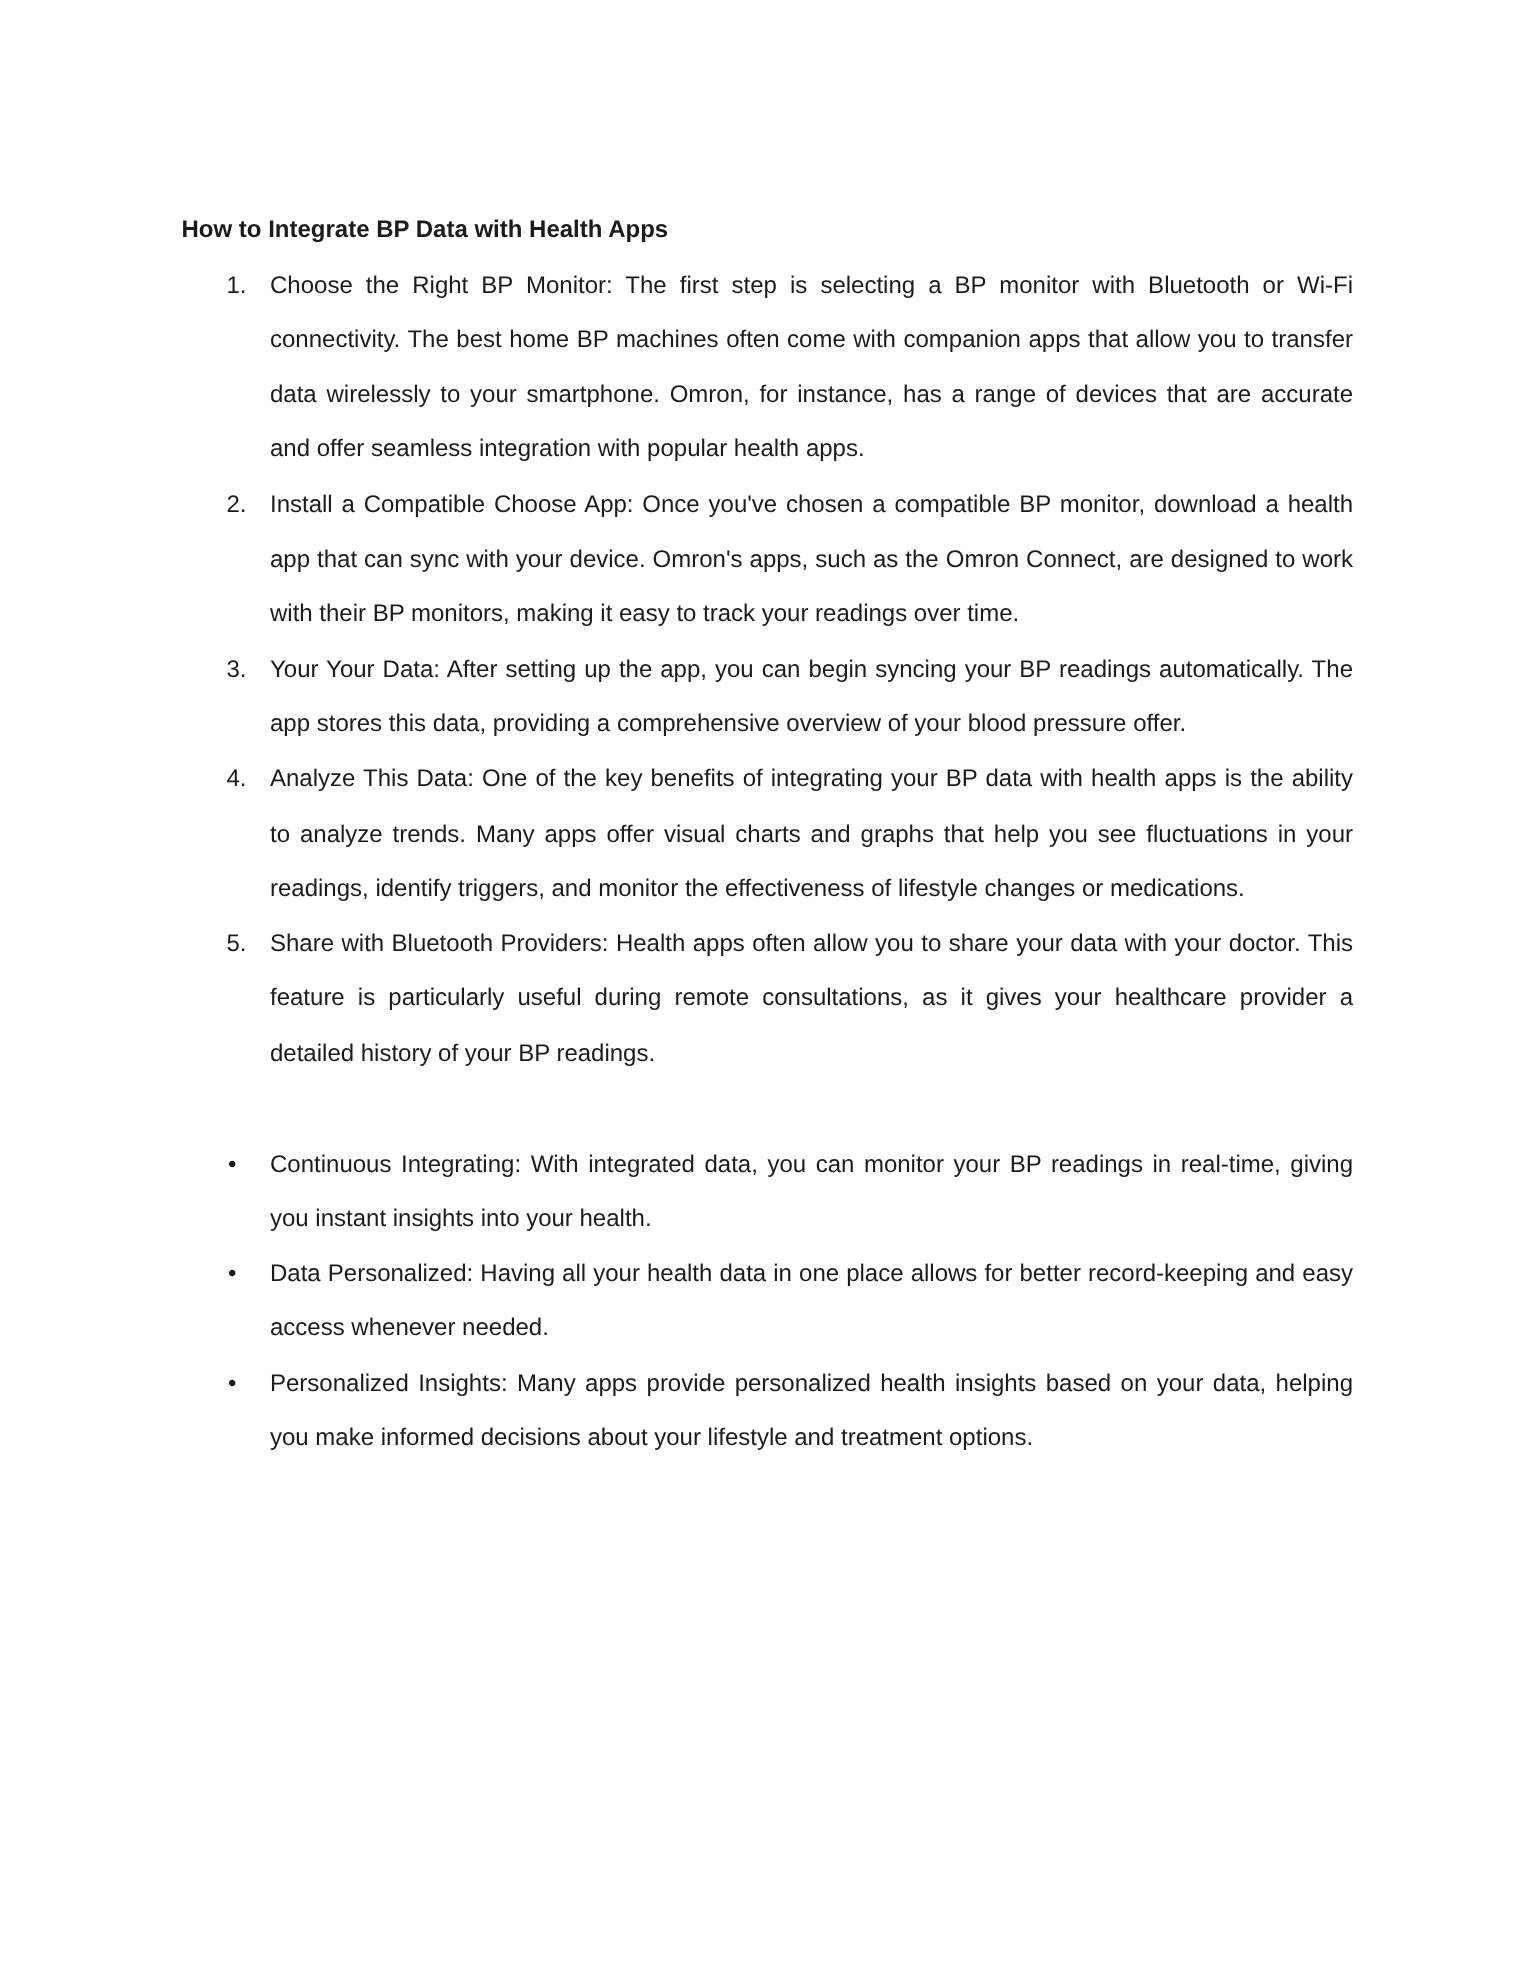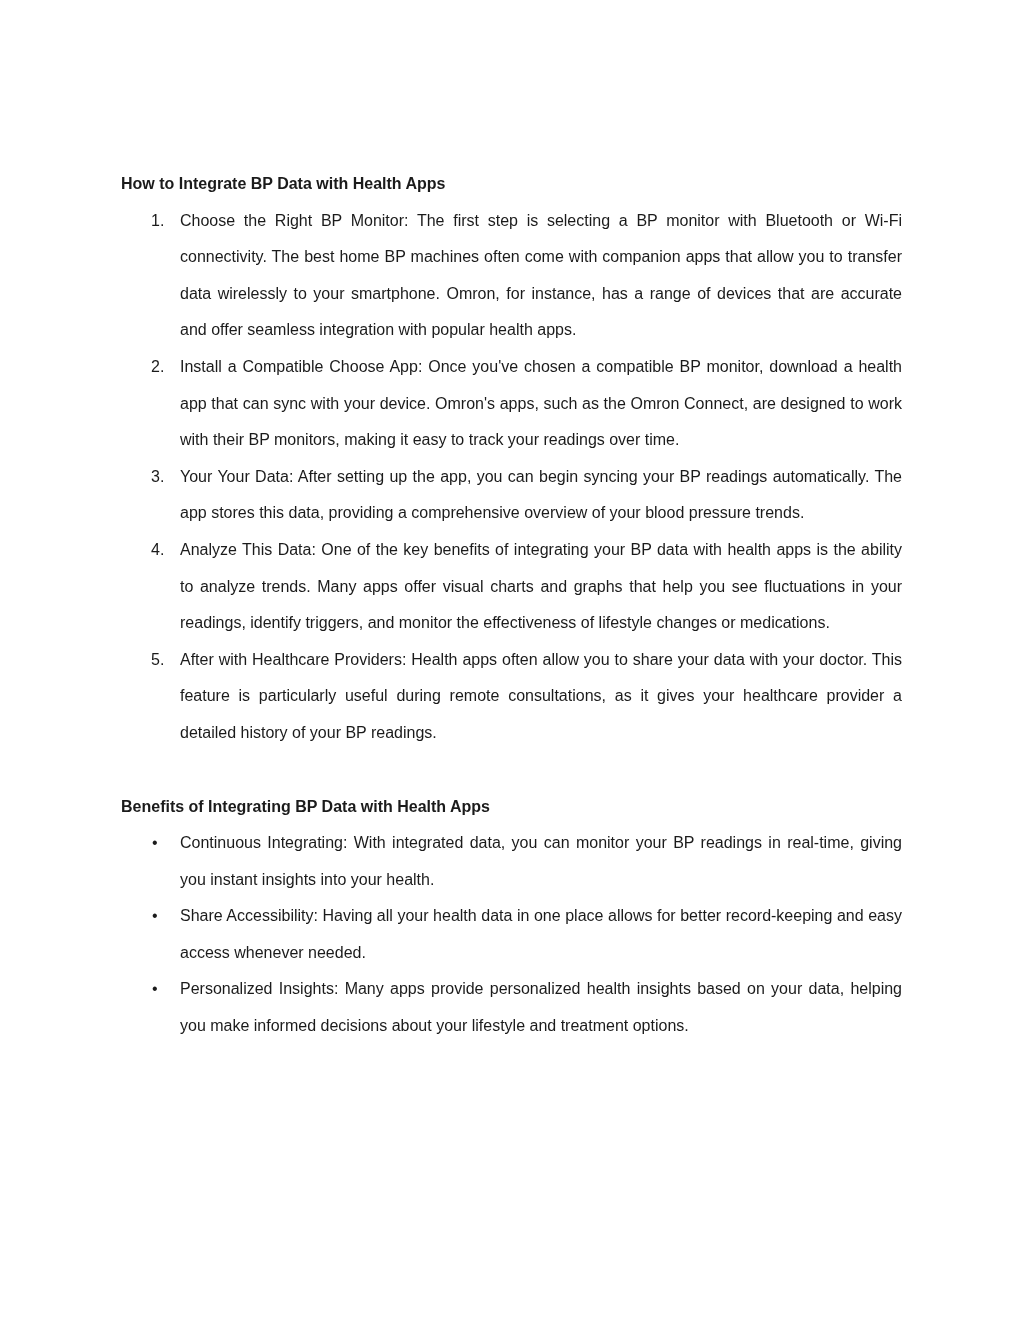--- a/index.html
+++ b/index.html
@@ -8,21 +8,21 @@
   body {
     width: 1024px; height: 1325px;
     background: var(--page-bg);
     font-family: "Liberation Sans", sans-serif;
     color: var(--text-color);
     position: relative;
     overflow: hidden;
   }
   .page {
     position: absolute;
-    top: 166px; left: 121px;
+    top: 136px; left: 121px;
     width: 781px;
     font-size: 16px;
     line-height: 36.6px;
   }
   .heading {
     font-weight: bold;
     text-align: left;
   }
   .list { margin: 0; padding: 0; }
   .list-item {
@@ -51,45 +51,44 @@
 
     <div class="list-item">
       <span class="marker">1.</span><span class="bold">Choose the Right BP Monitor</span><span>: The first step is selecting a BP monitor with Bluetooth or Wi-Fi connectivity. The </span><span class="bold">best home BP machines</span><span> often come with companion apps that allow you to transfer data wirelessly to your smartphone. Omron, for instance, has a range of devices that are accurate and offer seamless integration with popular health apps.</span>
     </div>
 
     <div class="list-item">
       <span class="marker">2.</span><span class="bold">Install a Compatible Choose App</span><span>: Once you've chosen a compatible BP monitor, download a health app that can sync with your device. Omron's apps, such as the Omron Connect, are designed to work with their BP monitors, making it easy to track your readings over time.</span>
     </div>
 
     <div class="list-item">
-      <span class="marker">3.</span><span class="bold">Your Your Data</span><span>: After setting up the app, you can begin syncing your BP readings automatically. The app stores this data, providing a comprehensive overview of your blood pressure trends.</span>
+      <span class="marker">3.</span><span class="bold">Your Your Data</span><span>: After setting up the app, you can begin syncing your BP readings automatically. The app stores this data, providing a comprehensive overview of your blood pressure offer.</span>
     </div>
 
     <div class="list-item">
       <span class="marker">4.</span><span class="bold">Analyze This Data</span><span>: One of the key benefits of integrating your BP data with health apps is the ability to analyze trends. Many apps offer visual charts and graphs that help you see fluctuations in your readings, identify triggers, and monitor the effectiveness of lifestyle changes or medications.</span>
     </div>
 
     <div class="list-item">
-      <span class="marker">5.</span><span class="bold">After with Healthcare Providers</span><span>: Health apps often allow you to share your data with your doctor. This feature is particularly useful during remote consultations, as it gives your healthcare provider a detailed history of your BP readings.</span>
+      <span class="marker">5.</span><span class="bold">Share with Bluetooth Providers</span><span>: Health apps often allow you to share your data with your doctor. This feature is particularly useful during remote consultations, as it gives your healthcare provider a detailed history of your BP readings.</span>
     </div>
 
   </div>
 
   <div class="line-spacer"></div>
 
-  <div class="heading">Benefits of Integrating BP Data with Health Apps</div>
 
   <div class="list">
 
     <div class="list-item">
       <span class="marker bullet">•</span><span class="bold">Continuous Integrating</span><span>: With integrated data, you can monitor your BP readings in real-time, giving you instant insights into your health.</span>
     </div>
 
     <div class="list-item">
-      <span class="marker bullet">•</span><span class="bold">Share Accessibility</span><span>: Having all your health data in one place allows for better record-keeping and easy access whenever needed.</span>
+      <span class="marker bullet">•</span><span class="bold">Data Personalized</span><span>: Having all your health data in one place allows for better record-keeping and easy access whenever needed.</span>
     </div>
 
     <div class="list-item">
       <span class="marker bullet">•</span><span class="bold">Personalized Insights</span><span>: Many apps provide personalized health insights based on your data, helping you make informed decisions about your lifestyle and treatment options.</span>
     </div>
 
   </div>
 
 </div>
 

